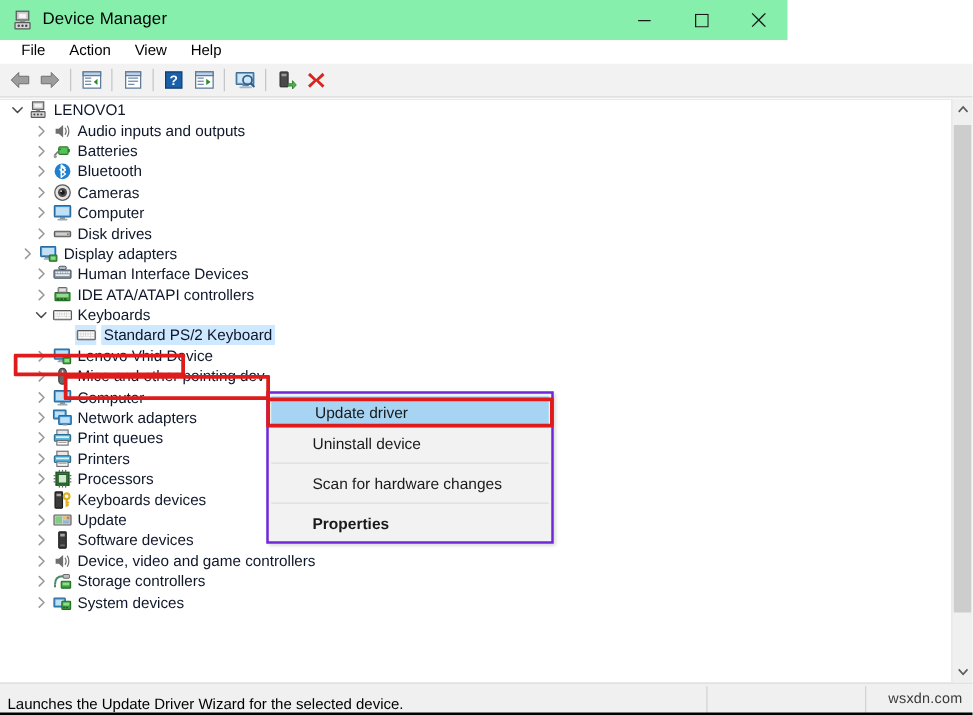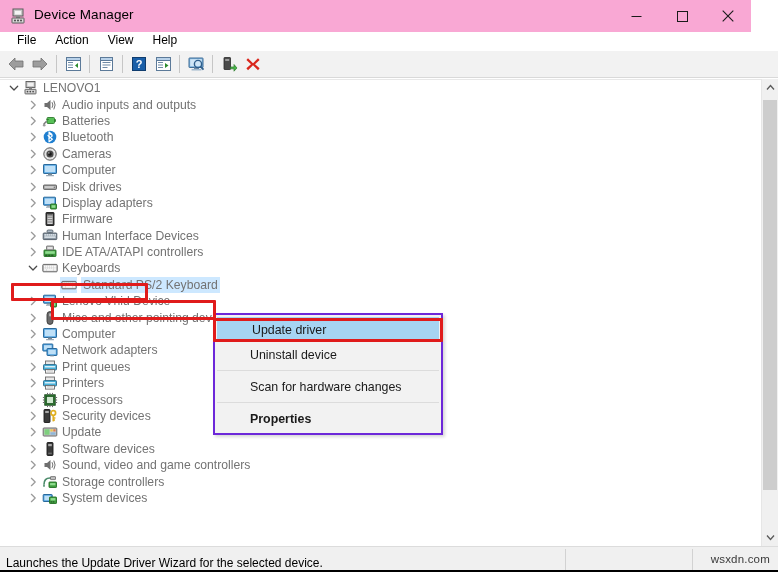--- a/index.html
+++ b/index.html
@@ -19,22 +19,22 @@
     width: 778px;
     height: 572px;
     background: #ffffff;
     box-sizing: border-box;
   }
 
   
   .titlebar {
     position: absolute;
     left: 0; top: 0;
-    width: 751px; height: 32px;
-    background: #f9a8d4;
+    width: 630px; height: 32px;
+    background: #86efac;
     display: flex;
     align-items: center;
   }
   .title-icon {
     position: absolute;
     left: 10px; top: 7px;
     width: 18px; height: 18px;
   }
   .title-text {
     position: absolute;
@@ -142,21 +142,21 @@
     height: 16px;
     display: flex;
     align-items: center;
     justify-content: center;
     flex: 0 0 17px;
     margin-right: 4px;
   }
   .ticon svg { display: block; }
   .rlabel {
     font-size: 12.2px;
-    color: #737373;
+    color: #0f172a;
     line-height: 16px;
     white-space: nowrap;
   }
   .row.selected .rlabel {
     background: #cde8ff;
     padding: 0 2px;
   }
   .row.selected .ticon {
     background: #cde8ff;
   }
@@ -504,55 +504,37 @@
           </span>
           <span class="ticon">
             <svg width="16" height="16" viewBox="0 0 16 16">
               <rect x="1.5" y="6" width="13" height="4.4" rx="0.8" fill="#9a9a9a" stroke="#5a5a5a" stroke-width="0.9"></rect>
               <rect x="2.6" y="7.1" width="10.8" height="2.2" fill="#cfcfcf"></rect>
               <circle cx="12.3" cy="8.2" r="0.7" fill="#6a6a6a"></circle>
             </svg>
           </span>
           <span class="rlabel">Disk drives</span>
         </div>
-        <div class="row" style="padding-left:25px">
+        <div class="row" style="padding-left:14px">
           <span class="chev">
             <svg width="10" height="10" viewBox="0 0 10 10">
               <path d="M3.4 1.3 L7.2 5 L3.4 8.7" fill="none" stroke="#9a9a9a" stroke-width="1.25" stroke-linecap="round" stroke-linejoin="round"></path>
             </svg>
           </span>
           <span class="ticon">
             <svg width="16" height="16" viewBox="0 0 16 16">
               <rect x="1.5" y="2.2" width="12" height="8" rx="0.6" fill="#4a9fe0" stroke="#2a6a9c" stroke-width="1"></rect>
               <rect x="2.7" y="3.4" width="9.6" height="5.6" fill="#bfe0f7"></rect>
               <rect x="5" y="10.2" width="5" height="1.4" fill="#7a8a96"></rect>
               <rect x="4" y="11.6" width="8" height="1.2" rx="0.4" fill="#9aa8b4"></rect>
               <rect x="8.5" y="9" width="6" height="5" rx="0.6" fill="#3f9e3f" stroke="#256f25" stroke-width="0.9"></rect>
               <rect x="9.6" y="10.2" width="3.8" height="2.6" fill="#8fdc8f"></rect>
             </svg>
           </span>
           <span class="rlabel">Display adapters</span>
-        </div>
-        <div class="row" style="padding-left:25px">
-          <span class="chev">
-            <svg width="10" height="10" viewBox="0 0 10 10">
-              <path d="M3.4 1.3 L7.2 5 L3.4 8.7" fill="none" stroke="#9a9a9a" stroke-width="1.25" stroke-linecap="round" stroke-linejoin="round"></path>
-            </svg>
-          </span>
-          <span class="ticon">
-            <svg width="16" height="16" viewBox="0 0 16 16">
-              <rect x="4" y="1.5" width="8" height="13" rx="0.6" fill="#3a3a3a" stroke="#1a1a1a" stroke-width="0.9"></rect>
-              <rect x="5.3" y="3" width="5.4" height="10" fill="#d6d6d6"></rect>
-              <rect x="5.3" y="3" width="5.4" height="1.6" fill="#6a6a6a"></rect>
-              <rect x="5.3" y="5.6" width="5.4" height="1.2" fill="#8a8a8a"></rect>
-              <rect x="5.3" y="8" width="5.4" height="1.2" fill="#8a8a8a"></rect>
-              <rect x="5.3" y="10.4" width="5.4" height="1.2" fill="#8a8a8a"></rect>
-            </svg>
-          </span>
-          <span class="rlabel">Firmware</span>
         </div>
         <div class="row" style="padding-left:25px">
           <span class="chev">
             <svg width="10" height="10" viewBox="0 0 10 10">
               <path d="M3.4 1.3 L7.2 5 L3.4 8.7" fill="none" stroke="#9a9a9a" stroke-width="1.25" stroke-linecap="round" stroke-linejoin="round"></path>
             </svg>
           </span>
           <span class="ticon">
             <svg width="16" height="16" viewBox="0 0 16 16">
               <rect x="1.2" y="5" width="13.6" height="6.6" rx="0.8" fill="#8a97a3" stroke="#4a5560" stroke-width="0.9"></rect>
@@ -776,21 +758,21 @@
           <span class="ticon">
             <svg width="16" height="16" viewBox="0 0 16 16">
               <rect x="2" y="1.5" width="6" height="13" rx="0.7" fill="#3a3a3a" stroke="#1a1a1a" stroke-width="0.9"></rect>
               <rect x="3.2" y="3" width="3.6" height="2" fill="#a8a8a8"></rect>
               <circle cx="11.3" cy="5" r="2.3" fill="none" stroke="#e0b020" stroke-width="1.7"></circle>
               <path d="M11.3 7 L11.3 13.4" stroke="#e0b020" stroke-width="1.7"></path>
               <path d="M11.3 10 L13.4 10" stroke="#e0b020" stroke-width="1.5"></path>
               <path d="M11.3 12 L13 12" stroke="#e0b020" stroke-width="1.5"></path>
             </svg>
           </span>
-          <span class="rlabel">Security devices</span>
+          <span class="rlabel">Keyboards devices</span>
         </div>
         <div class="row" style="padding-left:25px">
           <span class="chev">
             <svg width="10" height="10" viewBox="0 0 10 10">
               <path d="M3.4 1.3 L7.2 5 L3.4 8.7" fill="none" stroke="#9a9a9a" stroke-width="1.25" stroke-linecap="round" stroke-linejoin="round"></path>
             </svg>
           </span>
           <span class="ticon">
             <svg width="16" height="16" viewBox="0 0 16 16">
               <rect x="1.2" y="4" width="13.6" height="8" rx="0.7" fill="#cfcfcf" stroke="#5a5a5a" stroke-width="0.9"></rect>
@@ -823,21 +805,21 @@
               <path d="M3.4 1.3 L7.2 5 L3.4 8.7" fill="none" stroke="#9a9a9a" stroke-width="1.25" stroke-linecap="round" stroke-linejoin="round"></path>
             </svg>
           </span>
           <span class="ticon">
             <svg width="16" height="16" viewBox="0 0 16 16">
               <path d="M2.5 6 L5 6 L8.5 3 L8.5 13 L5 10 L2.5 10 Z" fill="#6f6f6f"></path>
               <path d="M10 5.2 Q11.8 8 10 10.8" fill="none" stroke="#6f6f6f" stroke-width="1"></path>
               <path d="M11.8 3.6 Q14.4 8 11.8 12.4" fill="none" stroke="#6f6f6f" stroke-width="1"></path>
             </svg>
           </span>
-          <span class="rlabel">Sound, video and game controllers</span>
+          <span class="rlabel">Device, video and game controllers</span>
         </div>
         <div class="row" style="padding-left:25px">
           <span class="chev">
             <svg width="10" height="10" viewBox="0 0 10 10">
               <path d="M3.4 1.3 L7.2 5 L3.4 8.7" fill="none" stroke="#9a9a9a" stroke-width="1.25" stroke-linecap="round" stroke-linejoin="round"></path>
             </svg>
           </span>
           <span class="ticon">
             <svg width="16" height="16" viewBox="0 0 16 16">
               <path d="M2 10.5 Q2 4 8 4 L11 4" fill="none" stroke="#4a8a6a" stroke-width="1.6"></path>

